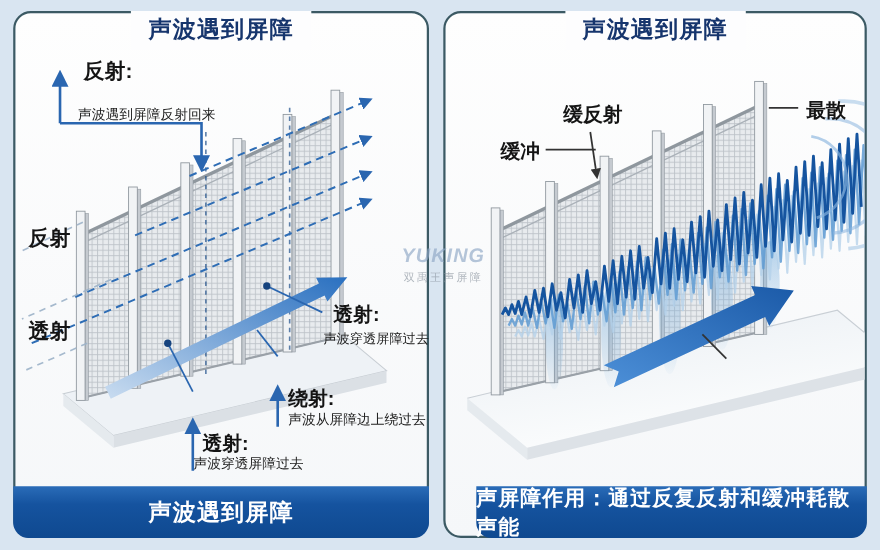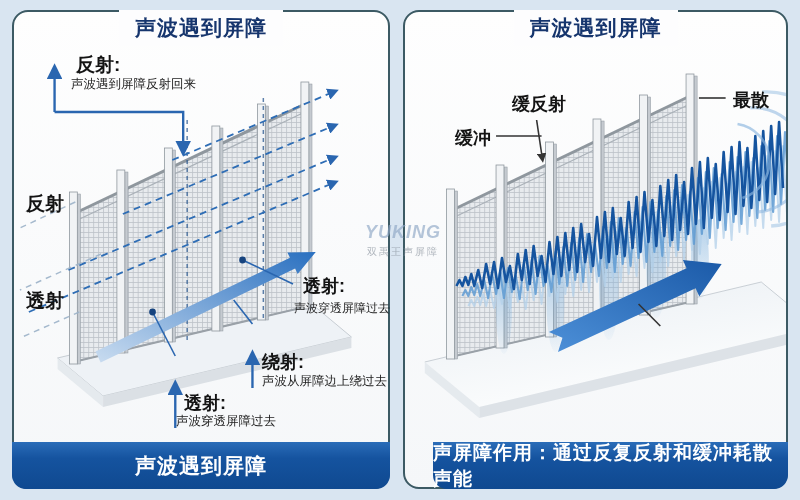--- a/index.html
+++ b/index.html
@@ -104,22 +104,22 @@
       <g stroke="#2a66b0" stroke-width="1.6" fill="none">
         <path d="M140,300 L163,344"></path>
         <path d="M231,248 L282,272"></path>
         <path d="M222,288 L241,312"></path>
       </g>
       <circle cx="140" cy="300" r="3.4" fill="#16437e"></circle>
       <circle cx="231" cy="248" r="3.4" fill="#16437e"></circle>
     </svg>
 
     <div class="anno bold lg" style="left:62px;top:40px;">反射:</div>
-    <div class="anno desc" style="left:57px;top:64px;">声波遇到屏障反射回来</div>
-    <div class="anno bold lg" style="left:12px;top:179px;text-align:center;">反射</div>
+    <div class="anno desc" style="left:57px;top:84px;">声波遇到屏障反射回来</div>
+    <div class="anno bold lg" style="left:12px;top:192px;text-align:center;">反射</div>
     <div class="anno bold lg" style="left:12px;top:276px;">透射</div>
     <div class="anno bold" style="left:289px;top:262px;">透射:</div>
     <div class="anno desc" style="left:280px;top:288px;font-size:12px;">声波穿透屏障过去</div>
     <div class="anno bold" style="left:248px;top:338px;">绕射:</div>
     <div class="anno desc" style="left:248px;top:361px;">声波从屏障边上绕过去</div>
     <div class="anno bold" style="left:170px;top:379px;">透射:</div>
     <div class="anno desc" style="left:162px;top:401px;">声波穿透屏障过去</div>
 
     <footer class="banner big">声波遇到屏障</footer>
   </section>

